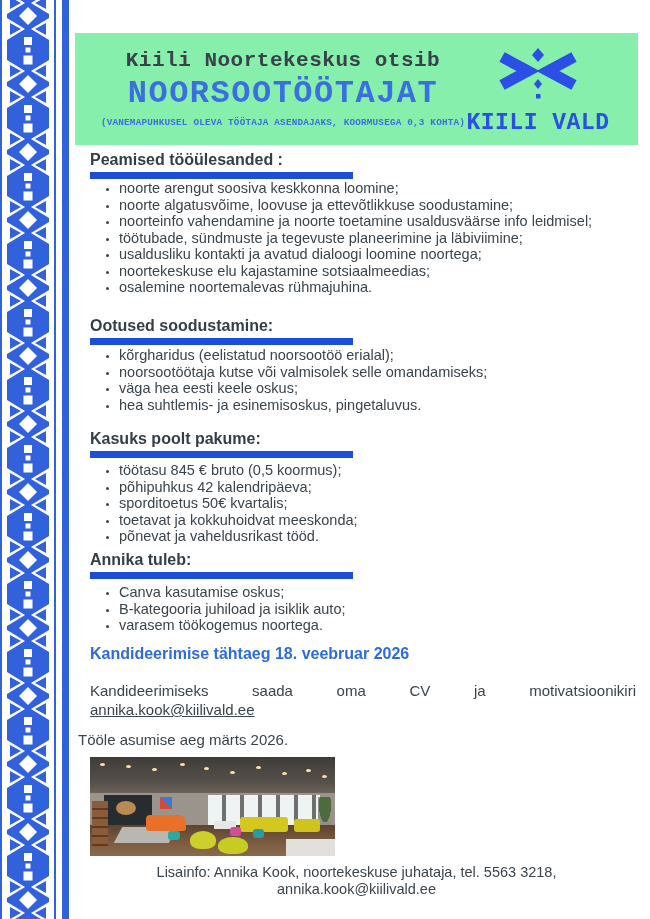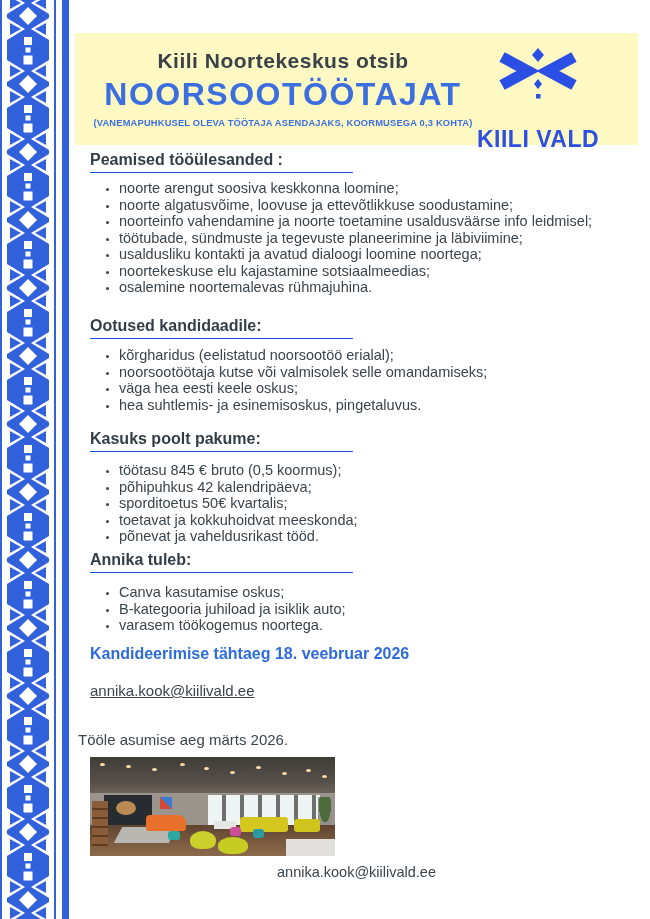--- a/index.html
+++ b/index.html
@@ -2,31 +2,31 @@
 <html><head>
 <meta charset="utf-8">
 <style>
   html,body{margin:0;padding:0;}
   body{
     width:650px;height:919px;position:relative;background:#ffffff;
     font-family:"Liberation Sans","DejaVu Sans",sans-serif;
     color:#3a444c;overflow:hidden;
   }
   .band{position:absolute;left:0;top:0;width:69px;height:919px;}
-  .graybox{position:absolute;left:75px;top:33px;width:563px;height:112px;background:#fef9c3;}
+  .graybox{position:absolute;left:75px;top:33px;width:563px;height:112px;background:#86efac;font-family:Liberation Mono, monospace;}
   .titleblock{position:absolute;left:18px;top:16px;width:380px;text-align:center;}
   .title-line1{font-size:21px;font-weight:700;color:#39424a;letter-spacing:0.5px;}
   .title-line2{font-size:32px;font-weight:700;color:#3b6fe0;letter-spacing:1.5px;margin-top:3px;}
   .title-line3{font-size:9.3px;font-weight:700;color:#3b6fe0;letter-spacing:0.2px;margin-top:5px;white-space:nowrap;}
   .logoblock{position:absolute;right:14px;top:14px;width:172px;text-align:center;}
-  .logotext{font-size:23px;font-weight:700;color:#2b4fe4;letter-spacing:0.5px;margin-top:19px;}
+  .logotext{font-size:23px;font-weight:700;color:#2b4fe4;letter-spacing:0.5px;margin-top:2px;}
   .sec-head{
     position:absolute;left:90px;width:263px;
     font-size:16px;font-weight:700;color:#343e46;
-    padding-bottom:3px;border-bottom:1px solid #1d4ed8;
+    padding-bottom:3px;border-bottom:7px solid #1d4ed8;
   }
   ul.blist{
     position:absolute;left:90px;width:546px;margin:0;padding:0 0 0 29px;
     font-size:14.5px;line-height:16.5px;text-align:justify;color:#3a444c;
   }
   ul.blist li{margin:0;padding:0;}
   ul.blist li::marker{font-size:0.72em;}
   .deadline{position:absolute;left:90px;top:645px;width:546px;font-size:16px;font-weight:700;color:#2e6bdc;}
   .para{position:absolute;left:90px;top:681px;width:546px;font-size:15px;line-height:19px;}
   .just-line{text-align:justify;text-align-last:justify;}
@@ -120,21 +120,21 @@
 <ul class="blist" style="top:180px">
   <li>noorte arengut soosiva keskkonna loomine;</li>
   <li>noorte algatusvõime, loovuse ja ettevõtlikkuse soodustamine;</li>
   <li>noorteinfo vahendamine ja noorte toetamine usaldusväärse info leidmisel;</li>
   <li>töötubade, sündmuste ja tegevuste planeerimine ja läbiviimine;</li>
   <li>usaldusliku kontakti ja avatud dialoogi loomine noortega;</li>
   <li>noortekeskuse elu kajastamine sotsiaalmeedias;</li>
   <li>osalemine noortemalevas rühmajuhina.</li>
 </ul>
 
-<div class="sec-head" style="top:317px">Ootused kandidaadile:</div>
+<div class="sec-head" style="top:317px">Ootused soodustamine:</div>
 <ul class="blist" style="top:347px">
   <li>kõrgharidus (eelistatud noorsootöö erialal);</li>
   <li>noorsootöötaja kutse või valmisolek selle omandamiseks;</li>
   <li>väga hea eesti keele oskus;</li>
   <li>hea suhtlemis- ja esinemisoskus, pingetaluvus.</li>
 </ul>
 
 <div class="sec-head" style="top:430px">Kasuks poolt pakume:</div>
 <ul class="blist" style="top:462px">
   <li>töötasu 845 € bruto (0,5 koormus);</li>
@@ -147,20 +147,21 @@
 <div class="sec-head" style="top:551px">Annika tuleb:</div>
 <ul class="blist" style="top:584px">
   <li>Canva kasutamise oskus;</li>
   <li>B-kategooria juhiload ja isiklik auto;</li>
   <li>varasem töökogemus noortega.</li>
 </ul>
 
 <div class="deadline">Kandideerimise tähtaeg 18. veebruar 2026</div>
 
 <div class="para">
+  <div class="just-line">Kandideerimiseks saada oma CV ja motivatsioonikiri</div>
   <div><span class="email-link">annika.kook@kiilivald.ee</span></div>
 </div>
 
 <div class="startline">Tööle asumise aeg märts 2026.</div>
 
 <div class="photo">
   <div class="ph ph-ceiling"></div>
   <div class="ph ph-lamp"></div>
   <div class="ph ph-wall"></div>
   <div class="ph ph-board"></div>
@@ -177,14 +178,15 @@
   <div class="ph ph-sofa-yellow2"></div>
   <div class="ph ph-pouf-teal"></div>
   <div class="ph ph-pouf-pink"></div>
   <div class="ph ph-pouf-teal2"></div>
   <div class="ph ph-bean1"></div>
   <div class="ph ph-bean2"></div>
   <div class="ph ph-desk"></div>
 </div>
 
 <div class="footer">
+  <div>Lisainfo: Annika Kook, noortekeskuse juhataja, tel. 5563 3218,</div>
   <div>annika.kook@kiilivald.ee</div>
 </div>
 
 </body></html>

